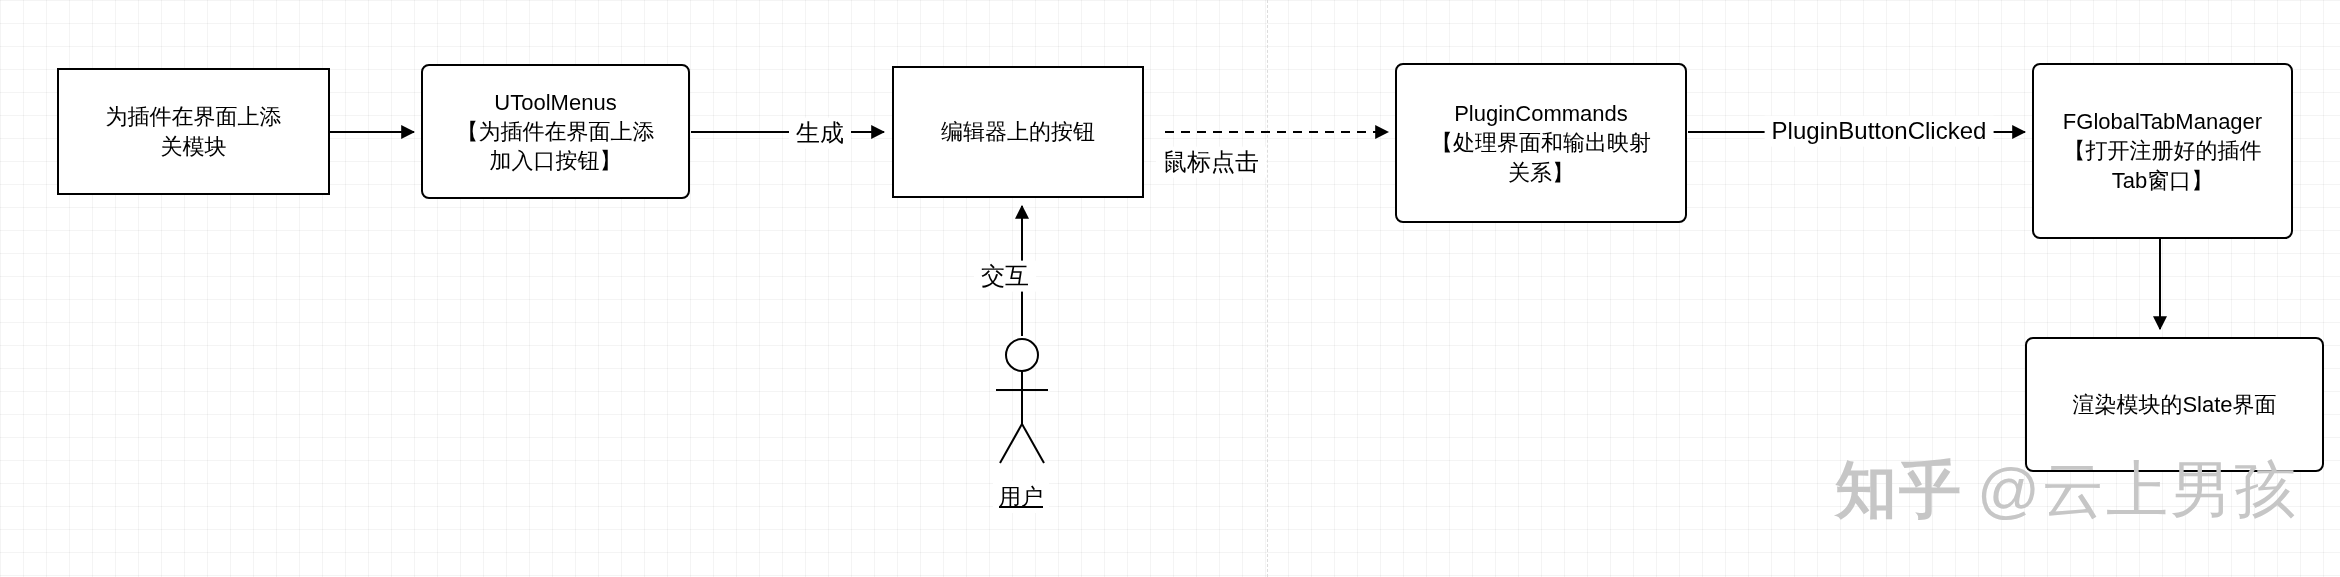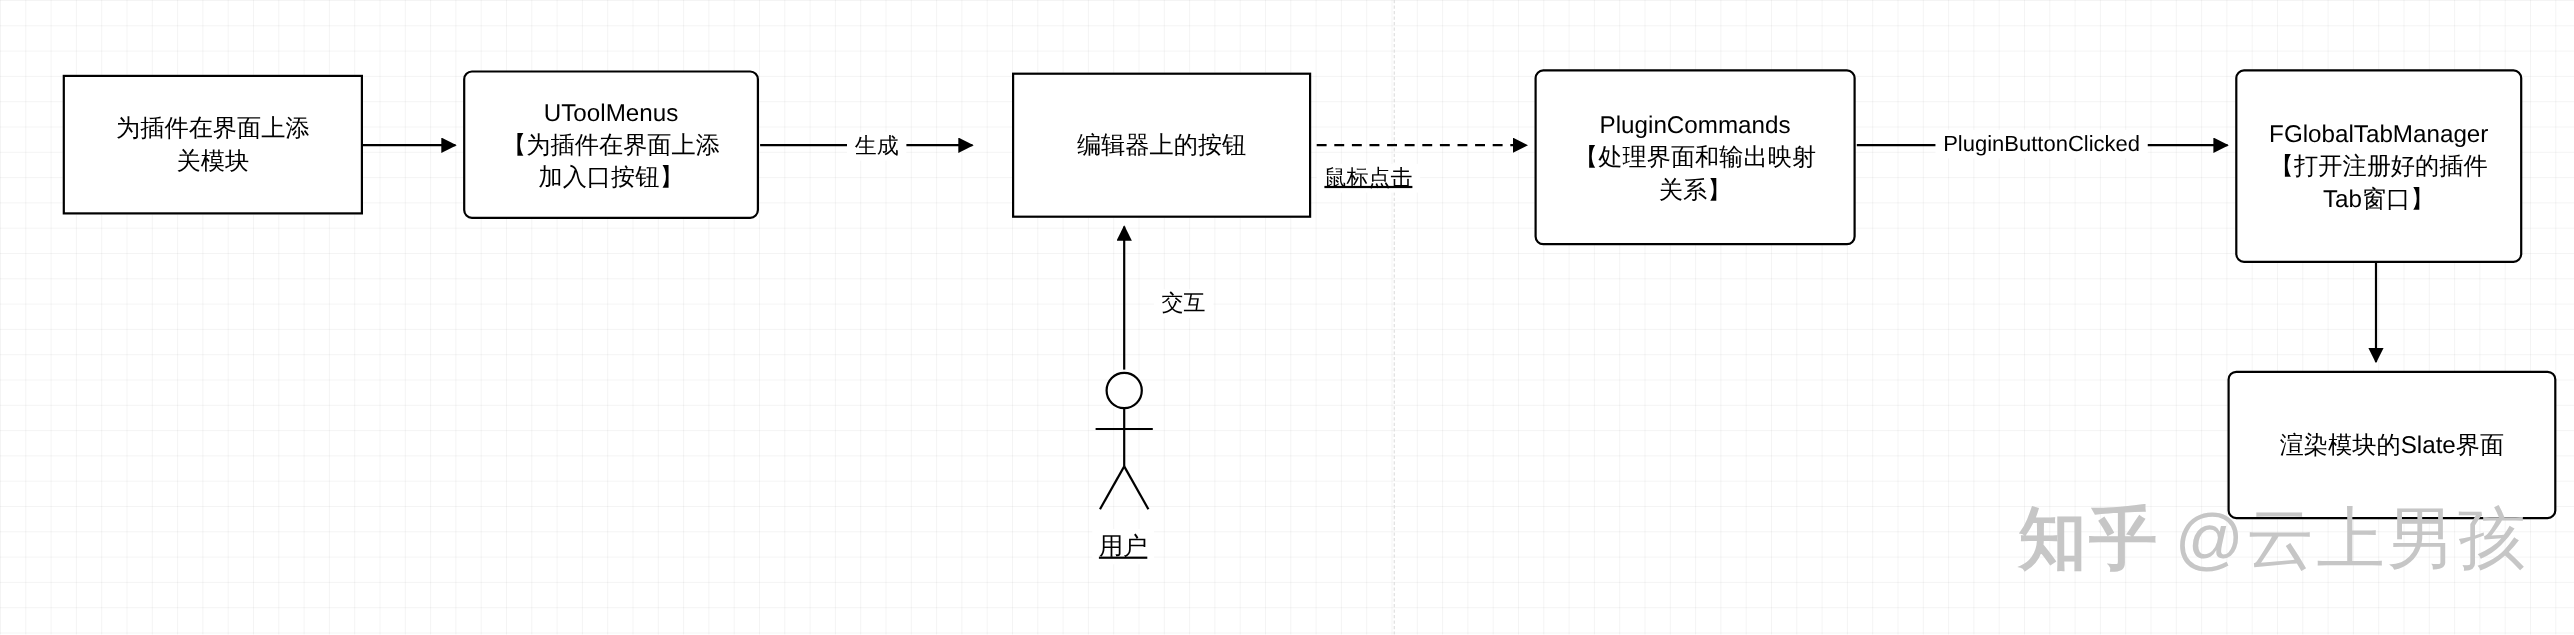--- a/index.html
+++ b/index.html
@@ -26,23 +26,24 @@
     font-size:22px; line-height:1.32;
     box-sizing:border-box;
     padding:4px 8px;
   }
   .rounded { border-radius:8px; }
   .edge-label {
     position:absolute;
     transform:translate(-50%,-50%);
     background:#fff;
     padding:1px 7px;
-    font-size:20px;
+    font-size:24px;
     white-space:nowrap;
     line-height:1.2;
+    margin-left:23px;
   }
   .actor-label {
     position:absolute;
     transform:translate(-50%,-50%);
     background:#fff;
     padding:1px 6px;
     font-size:22px;
     white-space:nowrap;
     text-decoration:underline;
   }
@@ -93,40 +94,40 @@
     </g>
   </svg>
 
   <div class="node" style="left:57px; top:68px; width:273px; height:127px;">为插件在界面上添
 关模块</div>
 
   <div class="node rounded" style="left:421px; top:64px; width:269px; height:135px;">UToolMenus
 【为插件在界面上添
 加入口按钮】</div>
 
-  <div class="node" style="left:920px; top:66px; width:272px; height:132px;">编辑器上的按钮</div>
+  <div class="node" style="left:892px; top:66px; width:252px; height:132px;">编辑器上的按钮</div>
 
   <div class="node rounded" style="left:1395px; top:63px; width:292px; height:160px;">PluginCommands
 【处理界面和输出映射
 关系】</div>
 
   <div class="node rounded" style="left:2032px; top:63px; width:261px; height:176px;">FGlobalTabManager
 【打开注册好的插件
 Tab窗口】</div>
 
   <div class="node rounded" style="left:2025px; top:337px; width:299px; height:135px;">渲染模块的Slate界面</div>
 
   <div class="edge-label" style="left:797px; top:133px;">生成</div>
 
-  <div class="edge-label" style="left:1244px; top:162px;text-decoration:underline;">鼠标点击</div>
+  <div class="edge-label" style="left:1188px; top:162px;">鼠标点击</div>
 
   <div class="edge-label" style="left:1856px; top:131px;">PluginButtonClicked</div>
 
 
-  <div class="edge-label" style="left:1076px; top:276px;">交互</div>
+  <div class="edge-label" style="left:982px; top:276px;">交互</div>
 
   <div class="actor-label" style="left:1021px; top:497px;">用户</div>
 
   <div id="watermark">
     <span class="brand">知乎</span><span class="handle">@云上男孩</span>
   </div>
 
 </div>
 
 </body></html>

